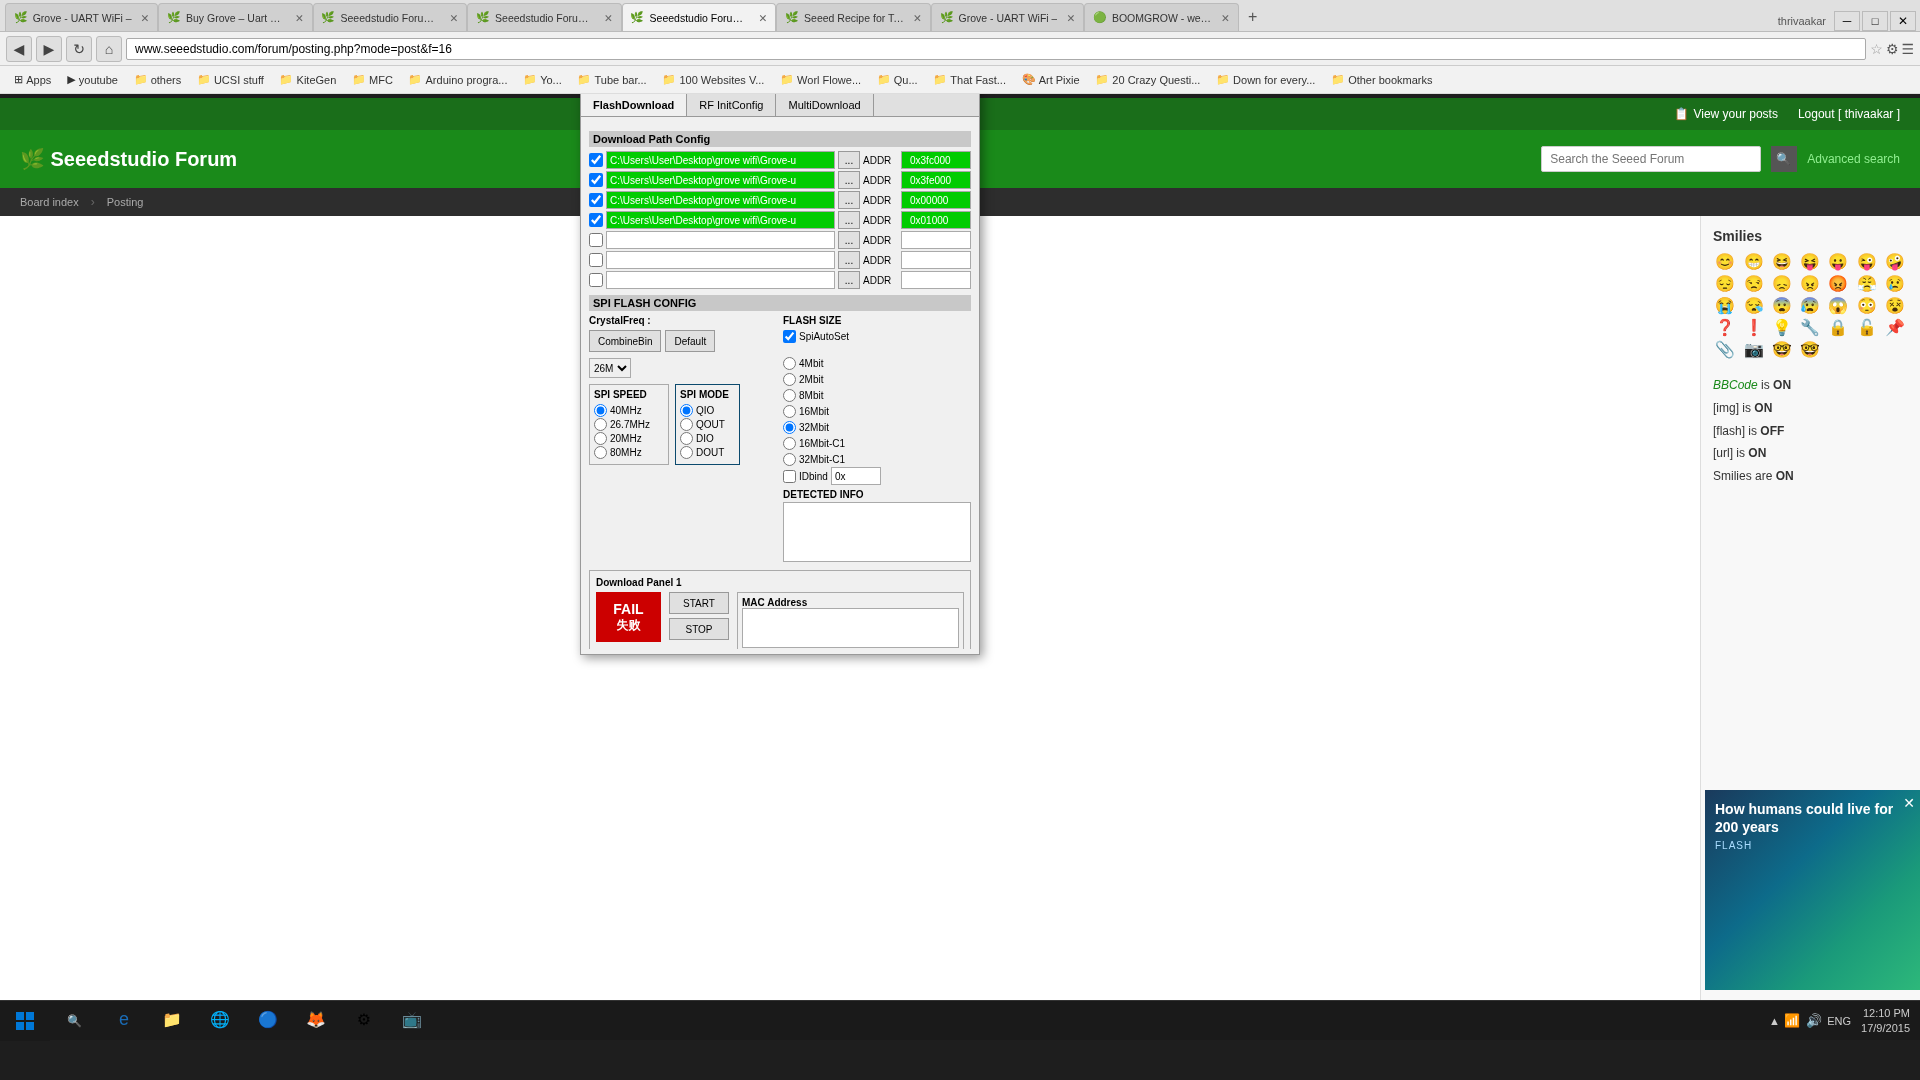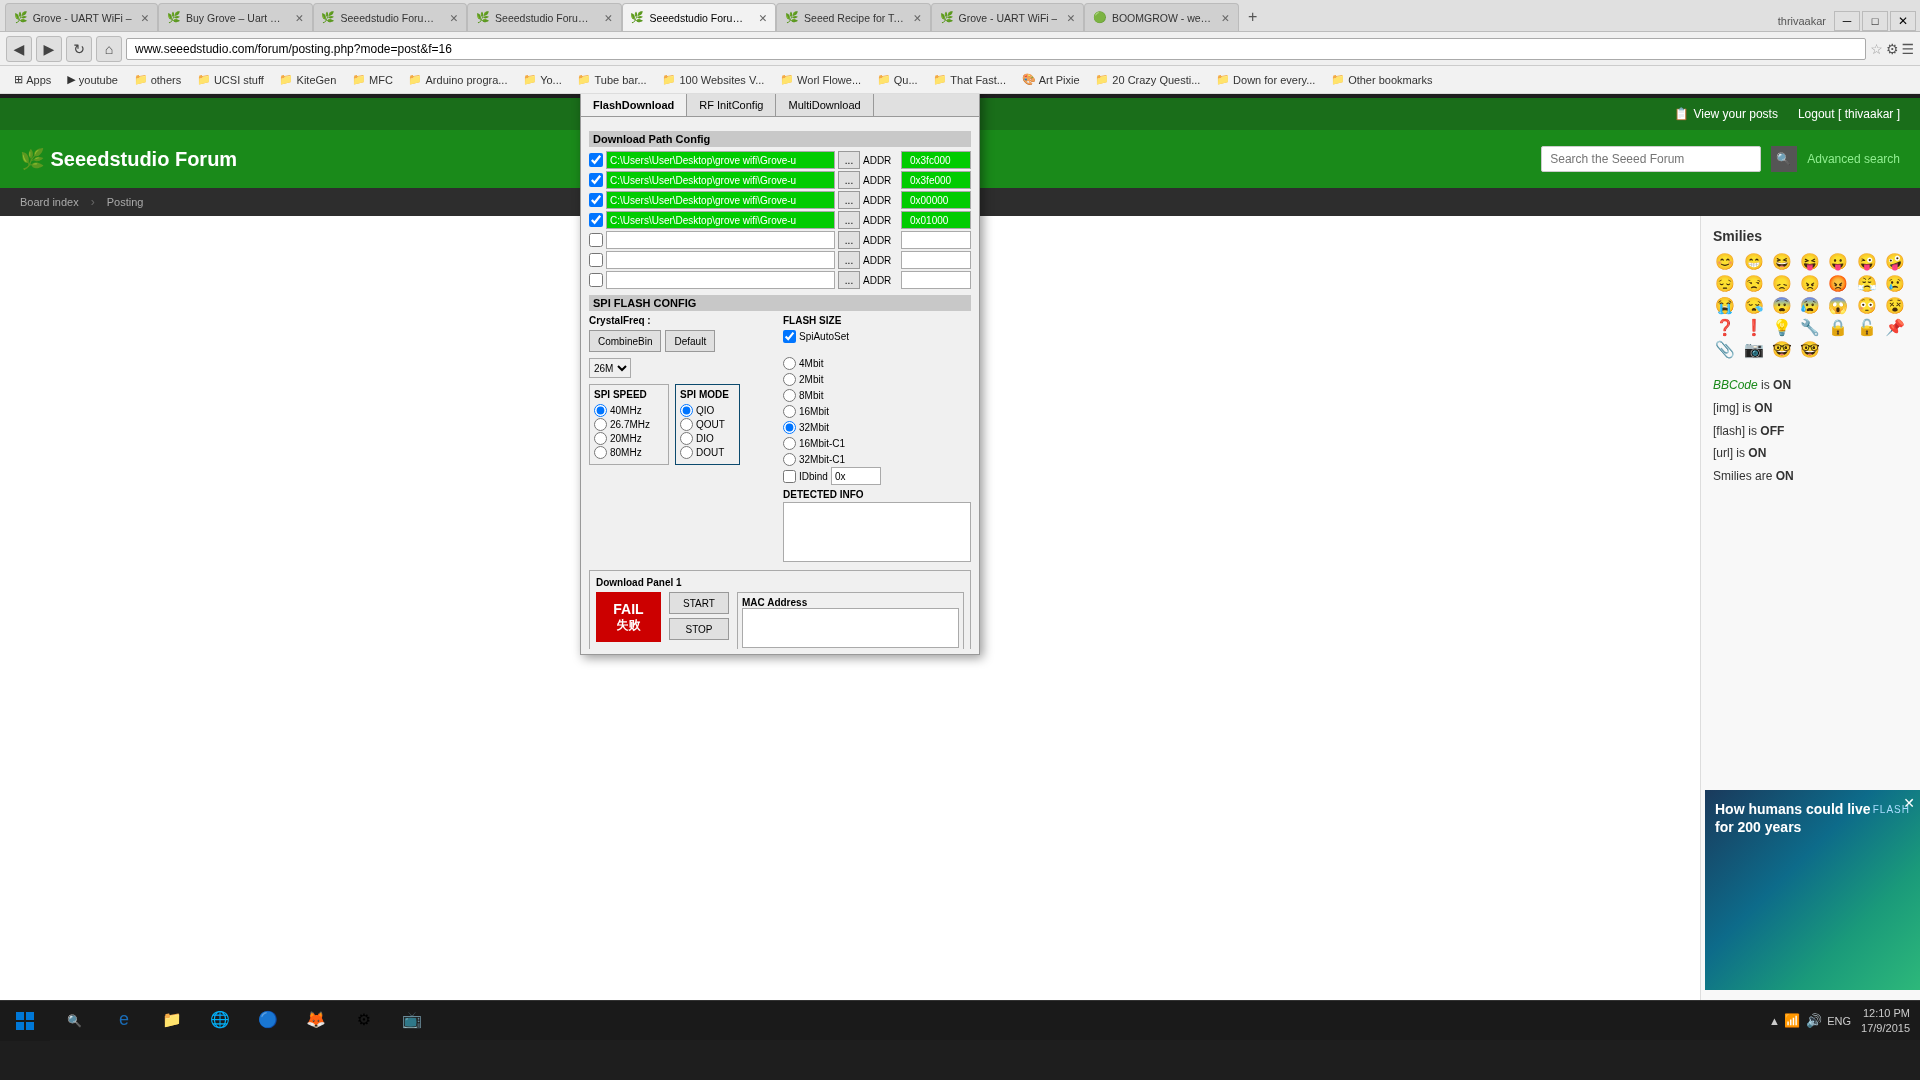--- a/index.html
+++ b/index.html
@@ -41,21 +41,21 @@
     .smilies-title { font-size: 14px; font-weight: bold; margin-bottom: 8px; color: #333; }
     .smilies-grid { display: grid; grid-template-columns: repeat(7, 1fr); gap: 3px; }
     .smiley { font-size: 16px; cursor: pointer; text-align: center; }
 
     
     #bbcode-section { margin-top: 15px; font-size: 12px; color: #333; line-height: 1.8; }
     #bbcode-section a { color: #1a8a1a; text-decoration: none; }
 
     
     #ad-section { position: absolute; bottom: 50px; right: 0; width: 215px; height: 200px; background: #222; overflow: hidden; }
-    #ad-image { width: 100%; height: 100%; background: linear-gradient(135deg, #1a3a5c 0%, #0d6b8a 40%, #1a9a7a 70%, #2db87a 100%); display: flex; justify-content: flex-start; padding: 10px; }
+    #ad-image { width: 100%; height: 100%; background: linear-gradient(135deg, #1a3a5c 0%, #0d6b8a 40%, #1a9a7a 70%, #2db87a 100%); display: flex; flex-direction: column; justify-content: flex-start; padding: 10px; }
     #ad-text { color: #fff; font-size: 14px; font-weight: bold; line-height: 1.3; }
     #ad-label { color: #adf; font-size: 10px; letter-spacing: 1px; margin-top: 4px; }
     #ad-close { position: absolute; top: 5px; right: 5px; color: #fff; cursor: pointer; font-size: 14px; }
 
     
     #flash-tool { position: absolute; top: 65px; left: 580px; width: 400px; height: 590px; background: #f0f0f0; border: 1px solid #999; box-shadow: 3px 3px 10px rgba(0,0,0,0.4); z-index: 100; }
     #flash-tool-title { height: 28px; background: #0078d7; display: flex; align-items: center; padding: 0 8px; color: #fff; font-size: 12px; font-weight: bold; gap: 5px; }
     #flash-tool-controls { display: flex; gap: 4px; margin-left: auto; }
     .wnd-btn { width: 22px; height: 18px; display: flex; align-items: center; justify-content: center; cursor: pointer; font-size: 10px; background: #0078d7; color: #fff; border: none; }
 

